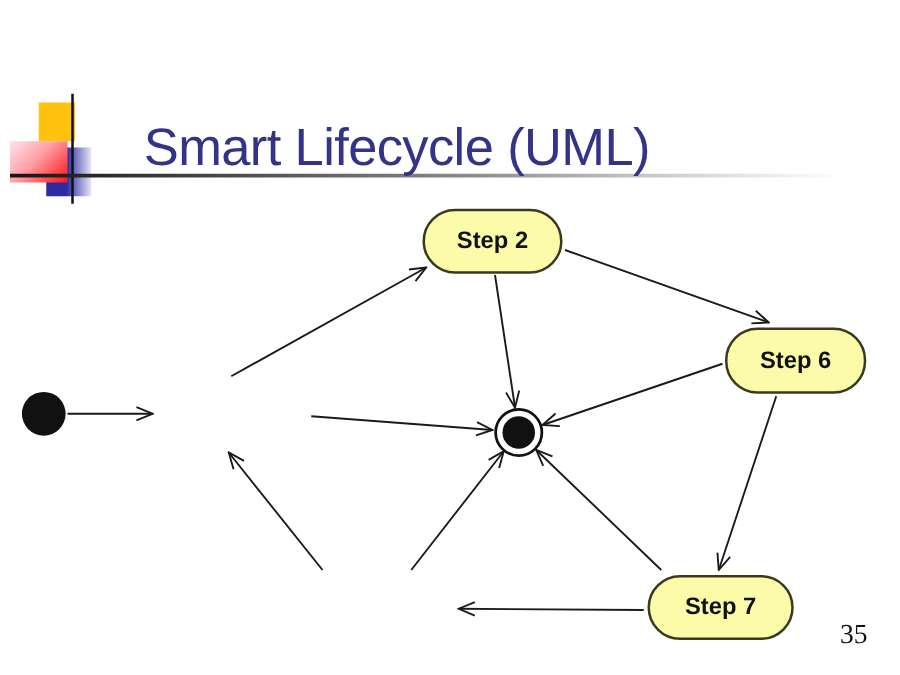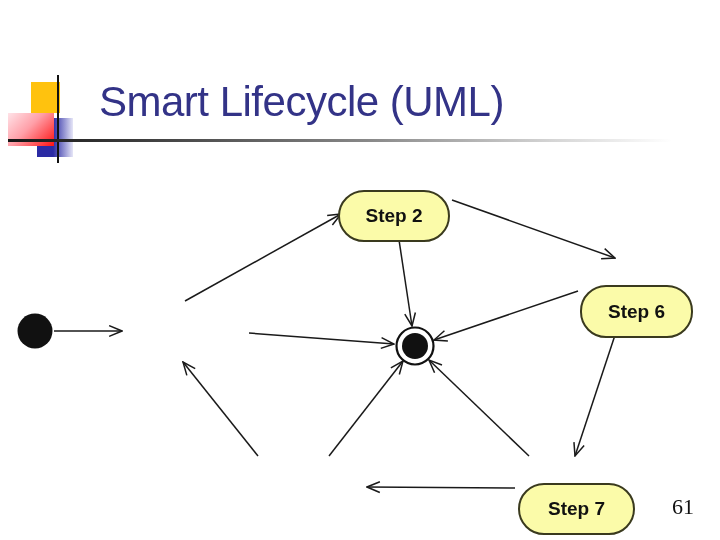--- a/index.html
+++ b/index.html
@@ -2,40 +2,40 @@
 <html><head>
 <meta charset="utf-8">
 <style>
   html,body{margin:0;padding:0;background:#888;}
   .slide{
     position:relative;width:720px;height:540px;background:#ffffff;
     overflow:hidden;font-family:"Liberation Sans",sans-serif;
   }
   
   .slide-title{
-    position:absolute;left:99px;top:79px;margin:0;
+    position:absolute;left:99px;top:79px;margin:16px;
     font-size:42px;line-height:1.1;font-weight:normal;
     letter-spacing:-0.5px;color:#333387;white-space:nowrap;
   }
   .deco-sq{position:absolute;}
   .deco-yellow{left:31px;top:82px;width:29px;height:31px;background:#FFC20E;}
   .deco-blue{left:37px;top:118px;width:36px;height:39px;
     background:linear-gradient(to right,#2B2BA4 0%,#2B2BA4 45%,#E6E6F7 100%);}
   .deco-red{left:8px;top:113px;width:46px;height:33px;
     background:linear-gradient(135deg,#FFE3E8 0%,#FF9FA8 45%,#FF1111 100%);}
   .deco-vline{position:absolute;left:57px;top:75px;width:2px;height:88px;background:#111;}
   .title-rule{position:absolute;left:8px;top:139px;width:664px;height:3px;
     background:linear-gradient(to right,#151515 0%,#3d3d3d 20%,#8a8a8a 55%,#d5d5d5 82%,rgba(245,245,245,0) 100%);}
   
   .diagram-svg{position:absolute;left:0;top:0;}
   .state{
     position:absolute;box-sizing:border-box;
     background:#FBFBA9;border:2px solid #3A3A1E;border-radius:26px;
     display:flex;align-items:center;justify-content:center;
-    font-size:19px;font-weight:bold;color:#111;margin-top:23px;
+    font-size:19px;font-weight:bold;color:#111;
   }
   .page-number{
     position:absolute;right:26px;top:494px;
     font-family:"Liberation Serif",serif;font-size:22px;color:#111;
   }
 </style>
 </head>
 <body>
 
 <div class="slide">
@@ -77,14 +77,14 @@
   <div class="state" style="left:338px;top:167px;width:112px;height:52px">
     <span>Step 2</span>
   </div>
   <div class="state" style="left:580px;top:262px;width:113px;height:53px">
     <span>Step 6</span>
   </div>
   <div class="state" style="left:518px;top:460px;width:117px;height:52px">
     <span>Step 7</span>
   </div>
 
-  <div class="page-number">61</div>
+  <div class="page-number">35</div>
 </div>
 
 </body></html>

